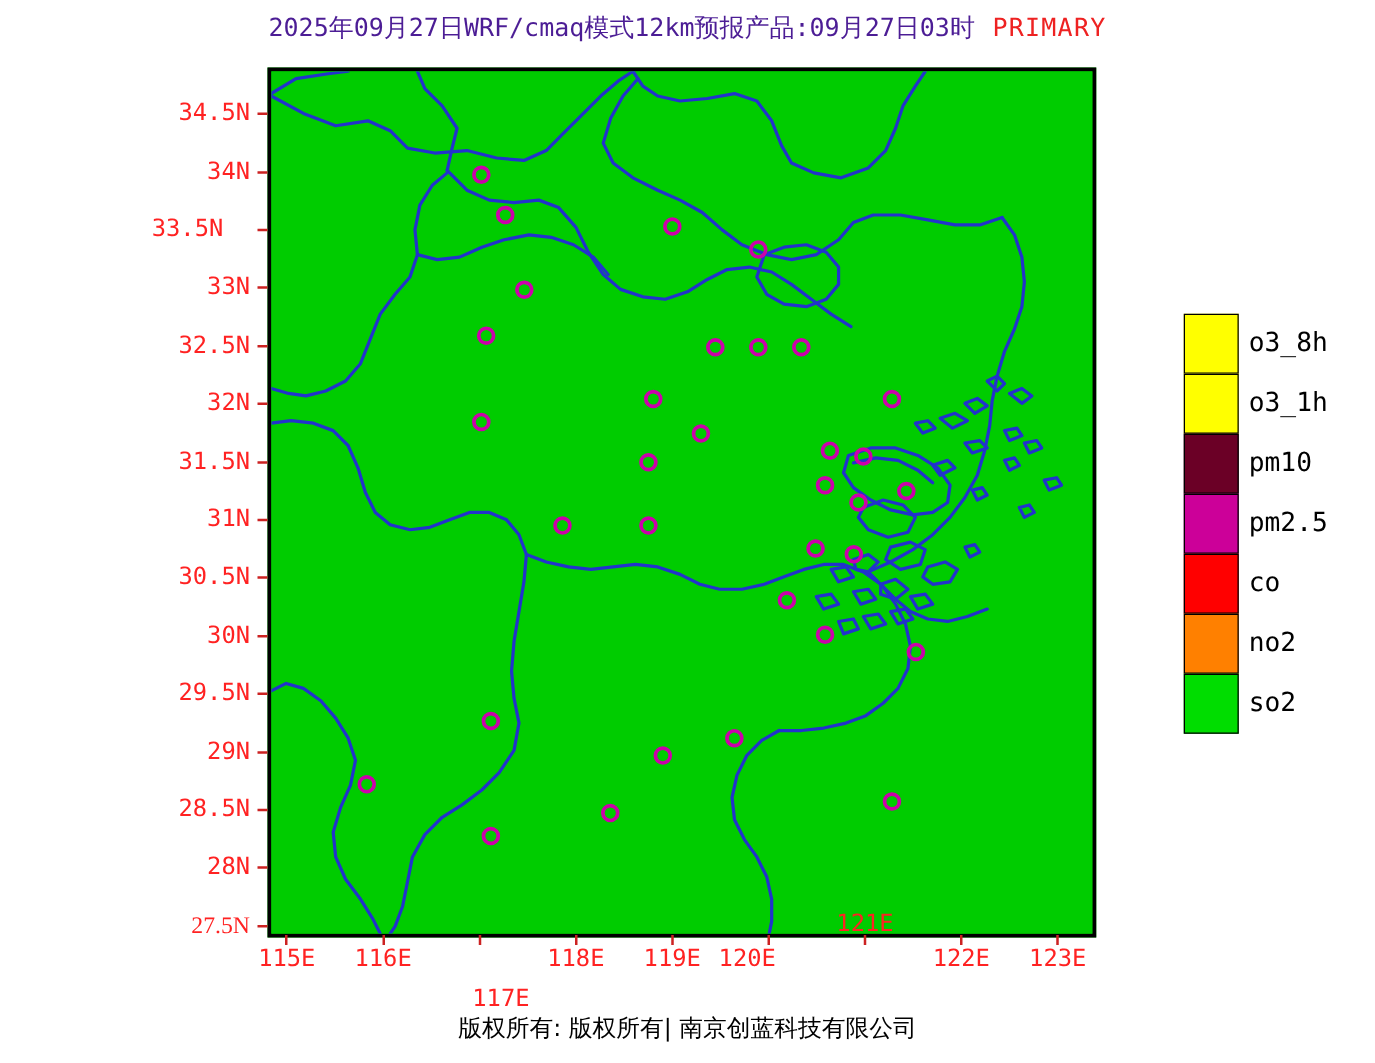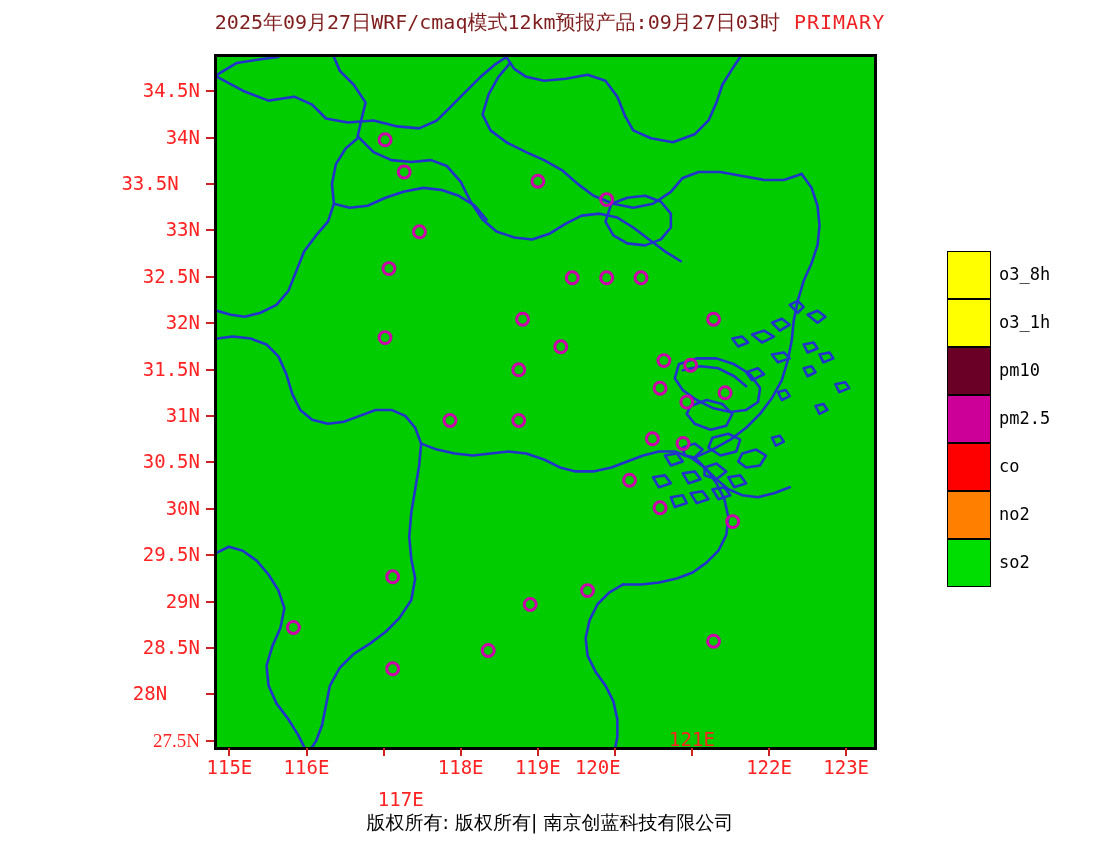--- a/index.html
+++ b/index.html
@@ -22,21 +22,21 @@
     top: 10px;
     width: 1100px;
     text-align: center;
     white-space: nowrap;
     font-family: "DejaVu Sans Mono", "Liberation Mono", monospace;
     font-size: 20px;
     letter-spacing: 0px;
     line-height: 24px;
   }
   #title-main {
-    color: #7f1d1d;
+    color: #4c1d95;
   }
   #title-primary {
     color: #ee2222;
     margin-left: 14px;
     letter-spacing: 1px;
   }
 
   
   #plot-frame {
     position: absolute;
@@ -91,21 +91,21 @@
     width: 44px;
     height: 48px;
     border: 1px solid #000000;
     box-sizing: border-box;
   }
   .legend-text {
     position: absolute;
     left: 52px;
     top: 12px;
     font-family: "DejaVu Sans Mono", "Liberation Mono", monospace;
-    font-size: 17px;
+    font-size: 21px;
     line-height: 22px;
     color: #000000;
     white-space: nowrap;
   }
 
   
   #footer {
     position: absolute;
     left: 0;
     top: 810px;
@@ -266,21 +266,21 @@
     <div class="axis-label" style="left: 100px; width: 100px; text-align: right; top: 452.32px;">30.5N</div>
     <div class="ytick" style="left: 206px; top: 461.32px;"></div>
     <div class="axis-label" style="left: 100px; width: 100px; text-align: right; top: 498.72px;">30N</div>
     <div class="ytick" style="left: 206px; top: 507.72px;"></div>
     <div class="axis-label" style="left: 100px; width: 100px; text-align: right; top: 545.12px;">29.5N</div>
     <div class="ytick" style="left: 206px; top: 554.12px;"></div>
     <div class="axis-label" style="left: 100px; width: 100px; text-align: right; top: 591.52px;">29N</div>
     <div class="ytick" style="left: 206px; top: 600.52px;"></div>
     <div class="axis-label" style="left: 100px; width: 100px; text-align: right; top: 637.92px;">28.5N</div>
     <div class="ytick" style="left: 206px; top: 646.92px;"></div>
-    <div class="axis-label" style="left: 100px; width: 100px; text-align: center; top: 684.32px;">28N</div>
+    <div class="axis-label" style="left: 100px; width: 100px; text-align: right; top: 684.32px;">28N</div>
     <div class="ytick" style="left: 206px; top: 693.32px;"></div>
     <div class="axis-label" style="left: 100px; width: 100px; text-align: right; top: 730.72px; font-family: Liberation Serif, serif;">27.5N</div>
     <div class="ytick" style="left: 206px; top: 739.72px;"></div>
   </div>
 <div id="x-axis">
     <div class="axis-label" style="left: 189.419px; width: 80px; text-align: center; top: 758px;">115E</div>
     <div class="xtick" style="left: 228.419px; top: 748px;"></div>
     <div class="axis-label" style="left: 266.512px; width: 80px; text-align: center; top: 758px;">116E</div>
     <div class="xtick" style="left: 305.512px; top: 748px;"></div>
     <div class="axis-label" style="left: 343.605px; width: 80px; text-align: right; top: 758px; margin-top: 32px;">117E</div>

